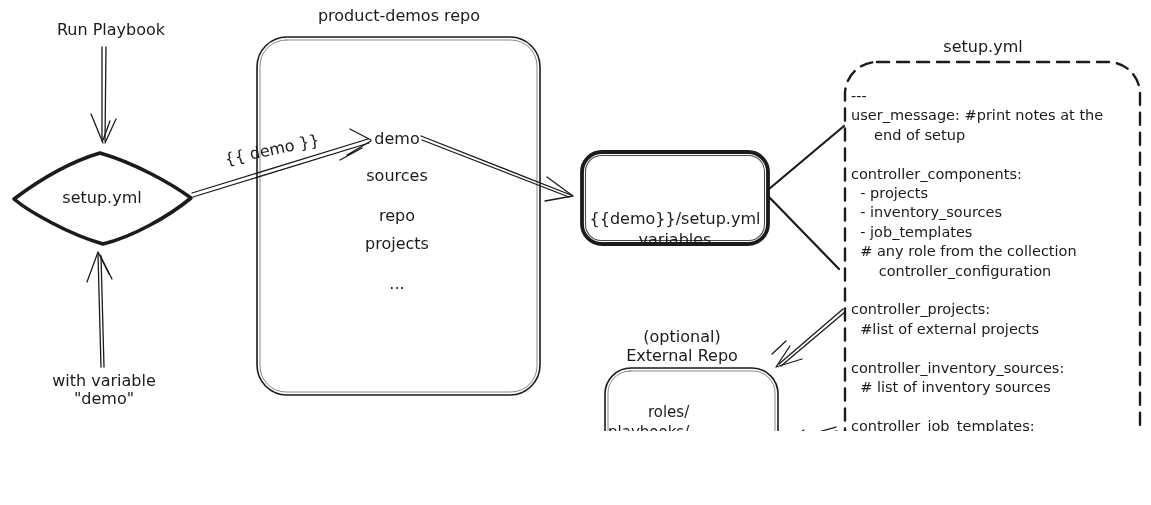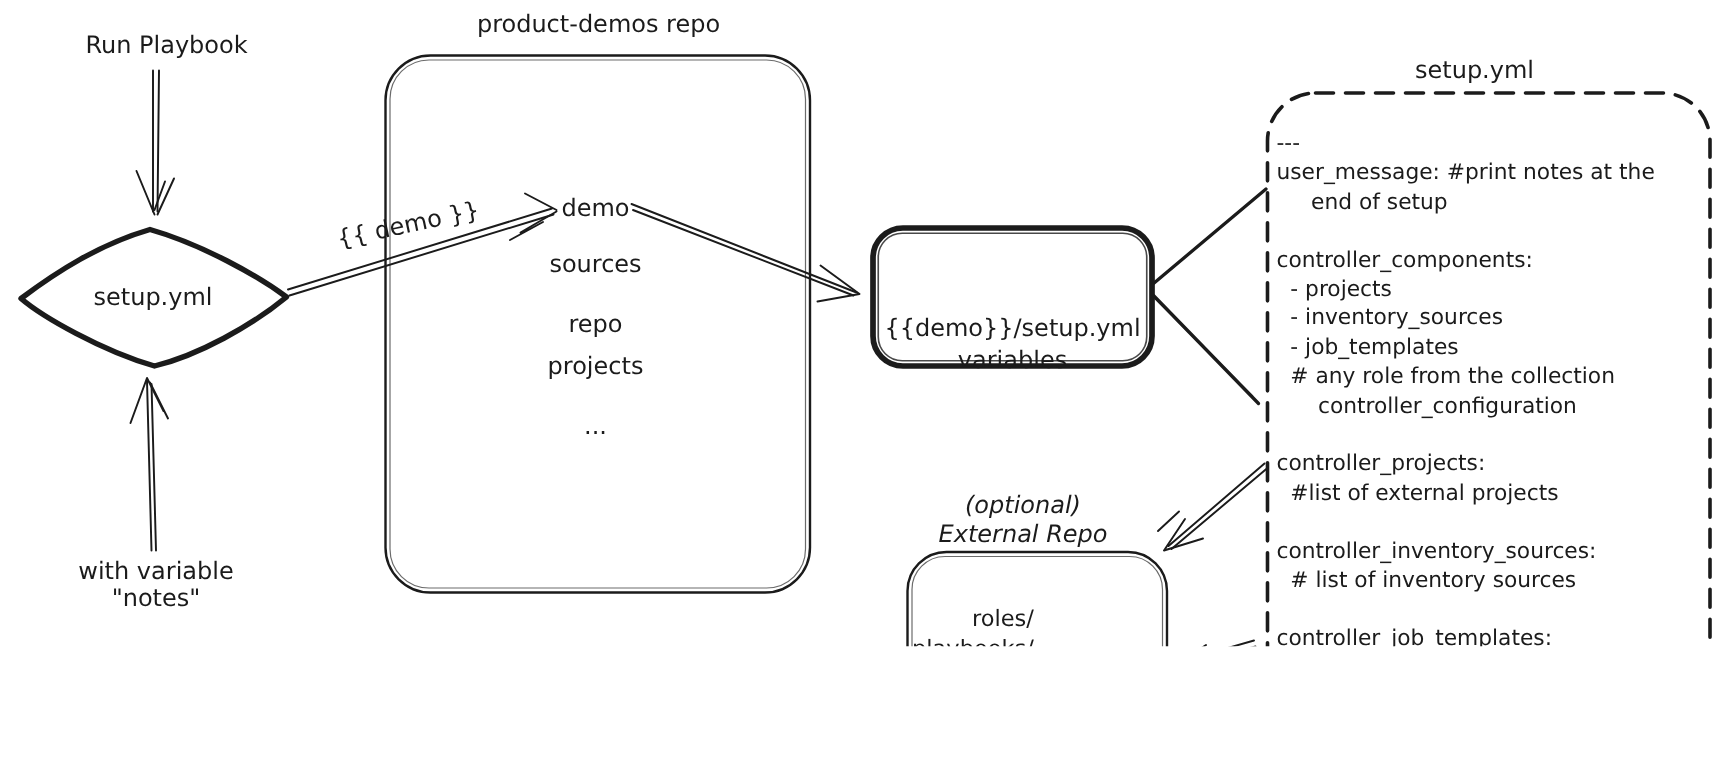--- a/index.html
+++ b/index.html
@@ -86,36 +86,36 @@
       <path d="M837 431 L788 444"></path>
       <path d="M804 430 L783 444 M807 452 L783 444 M799 434 L779 442"></path>
     </g>
   </svg>
 
   <div class="t" style="left:111px;top:20px;">Run Playbook</div>
 
   <div class="t" style="left:102px;top:188px;">setup.yml</div>
 
   <div class="t" style="left:104px;top:372px;line-height:18px;">with variable
-"notes"</div>
+"demo"</div>
 
   <div class="t" style="left:399px;top:6px;">product-demos repo</div>
 
   <div class="t rot" style="left:272px;top:140px;">{{ demo }}</div>
 
   <div class="t" style="left:397px;top:129px;">demo</div>
   <div class="t" style="left:397px;top:166px;">sources</div>
   <div class="t" style="left:397px;top:206px;">repo</div>
   <div class="t" style="left:397px;top:234px;">projects</div>
   <div class="t" style="left:397px;top:274px;">...</div>
 
   <div class="t" style="left:675px;top:176px;line-height:21px;margin-top:32px;">{{demo}}/setup.yml
 variables</div>
 
-  <div class="t" style="left:682px;top:327px;font-style:italic;">(optional)
+  <div class="t" style="left:682px;top:327px;">(optional)
 External Repo</div>
 
   <div class="t-left" style="left:608px;top:402px;font-size:15px;line-height:20px;">roles/
 playbooks/
 ....</div>
 
   <div class="t" style="left:983px;top:37px;">setup.yml</div>
 
   <div class="yaml" style="left:851px;top:87px;">---
 user_message: #print notes at the

